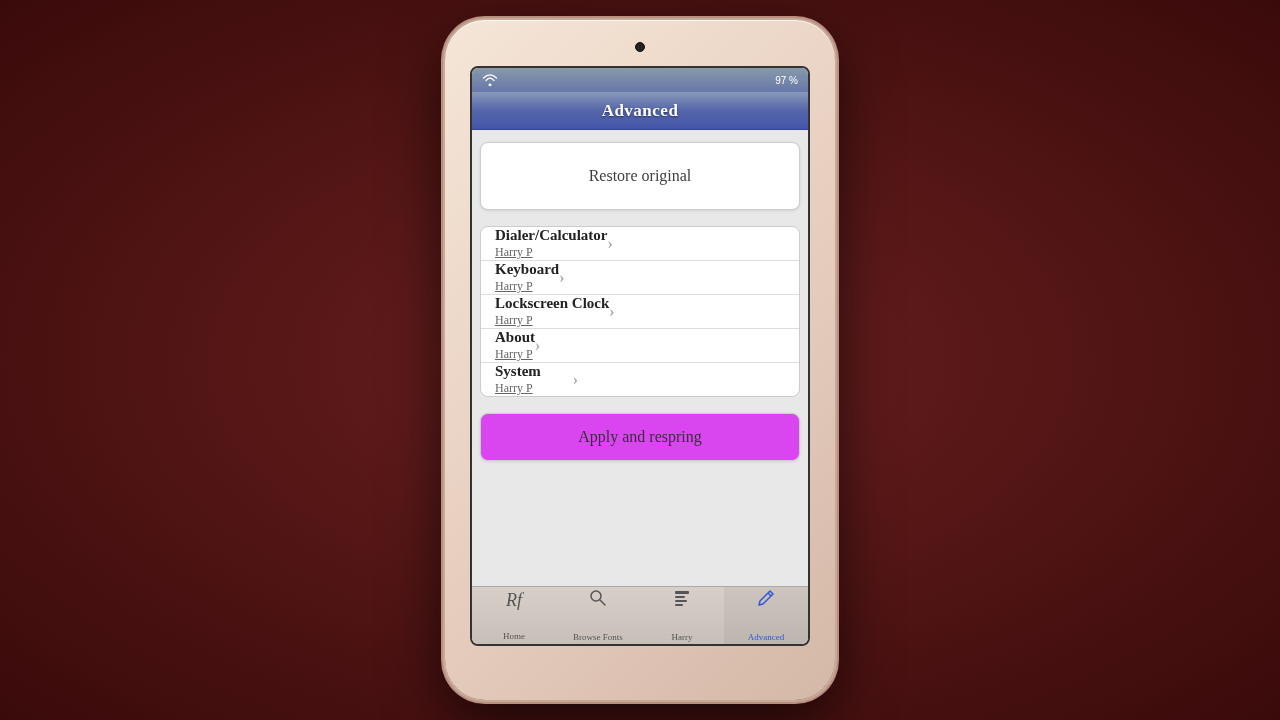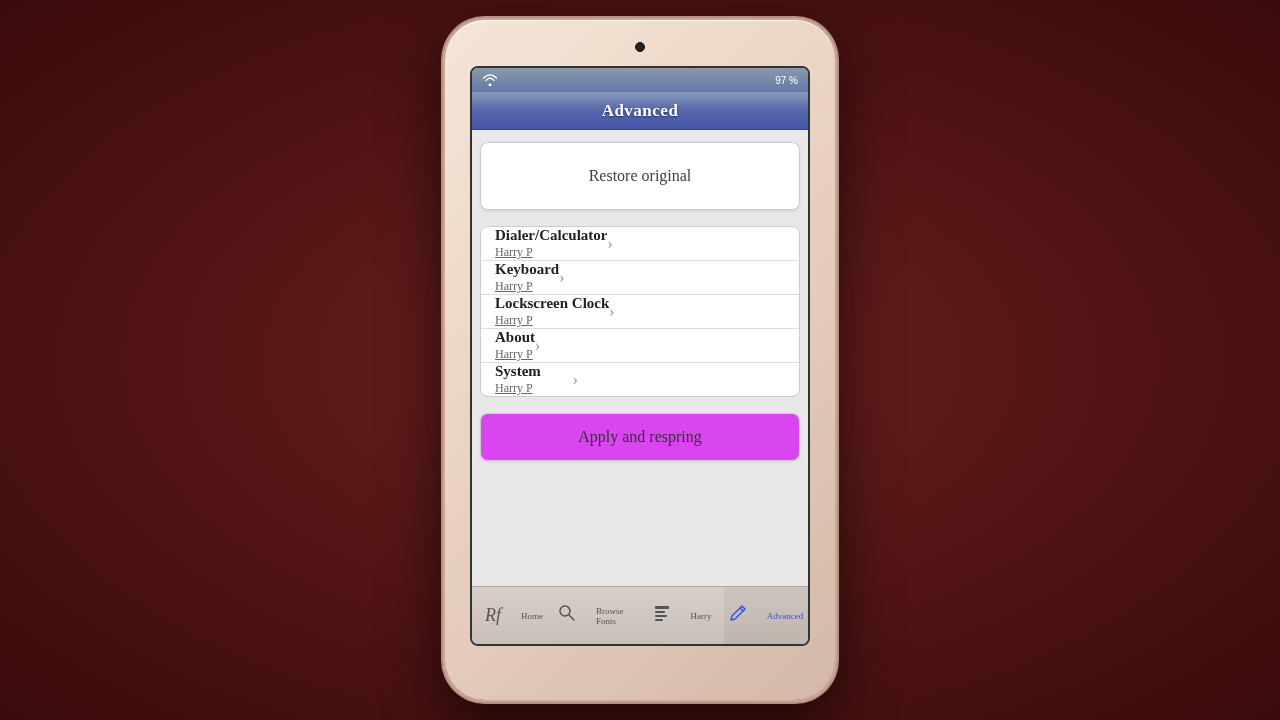--- a/index.html
+++ b/index.html
@@ -217,21 +217,21 @@
       background: linear-gradient(180deg, #d8d0c8 0%, #c8c0b8 100%);
       border-top: 1px solid #aaa;
       display: flex;
       align-items: stretch;
       flex-shrink: 0;
     }
 
     .tab-item {
       flex: 1;
       display: flex;
-      flex-direction: row;
+      flex-direction: column;
       align-items: center;
       justify-content: center;
       gap: 20px;
       cursor: pointer;
       padding: 11px 2px;
     }
 
     .tab-item.active {
       background: rgba(0,0,0,0.05);
     }

